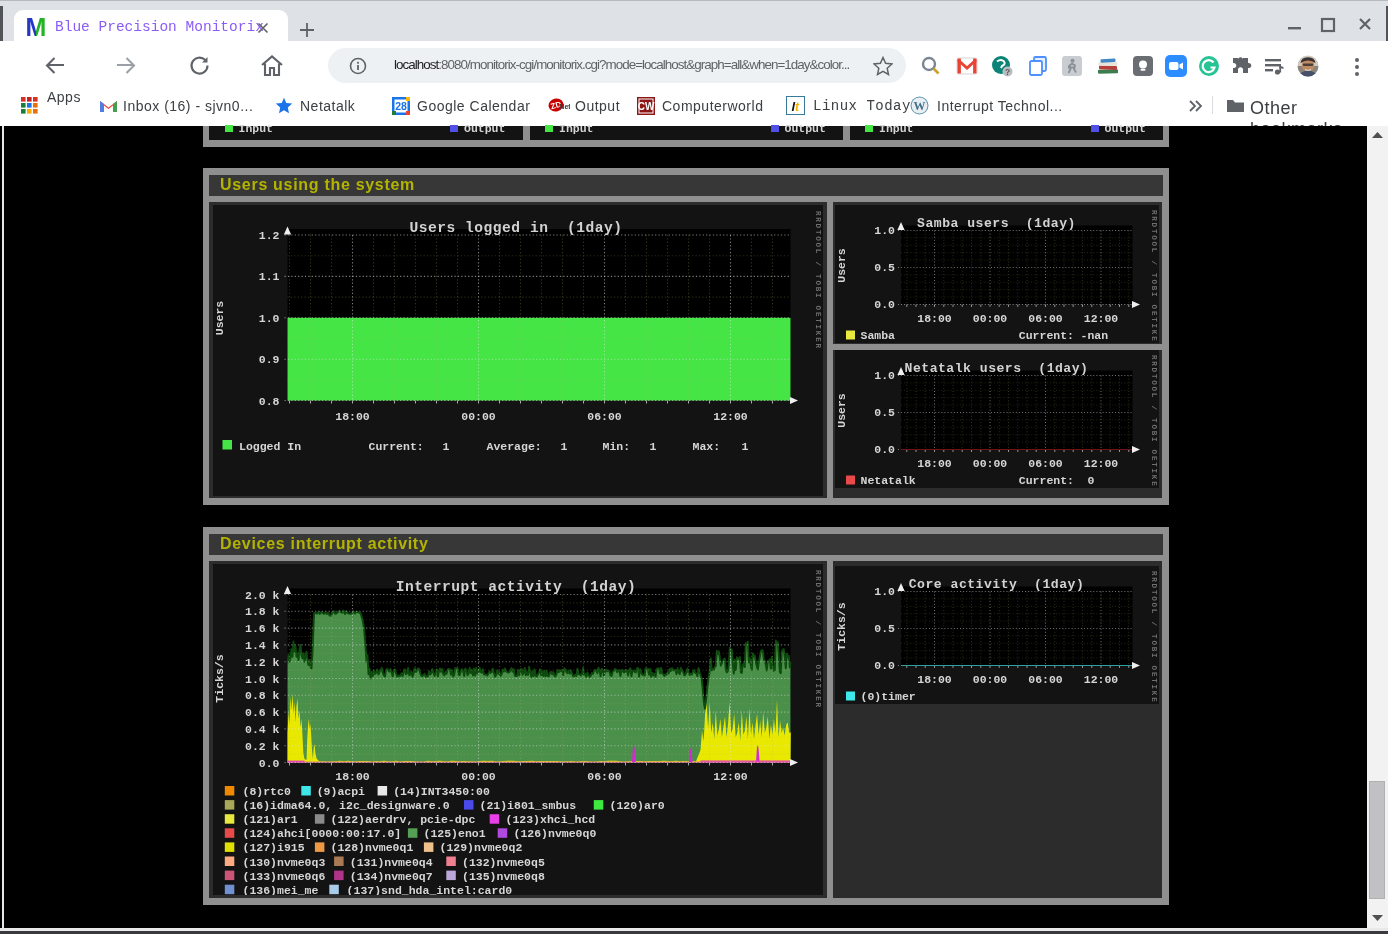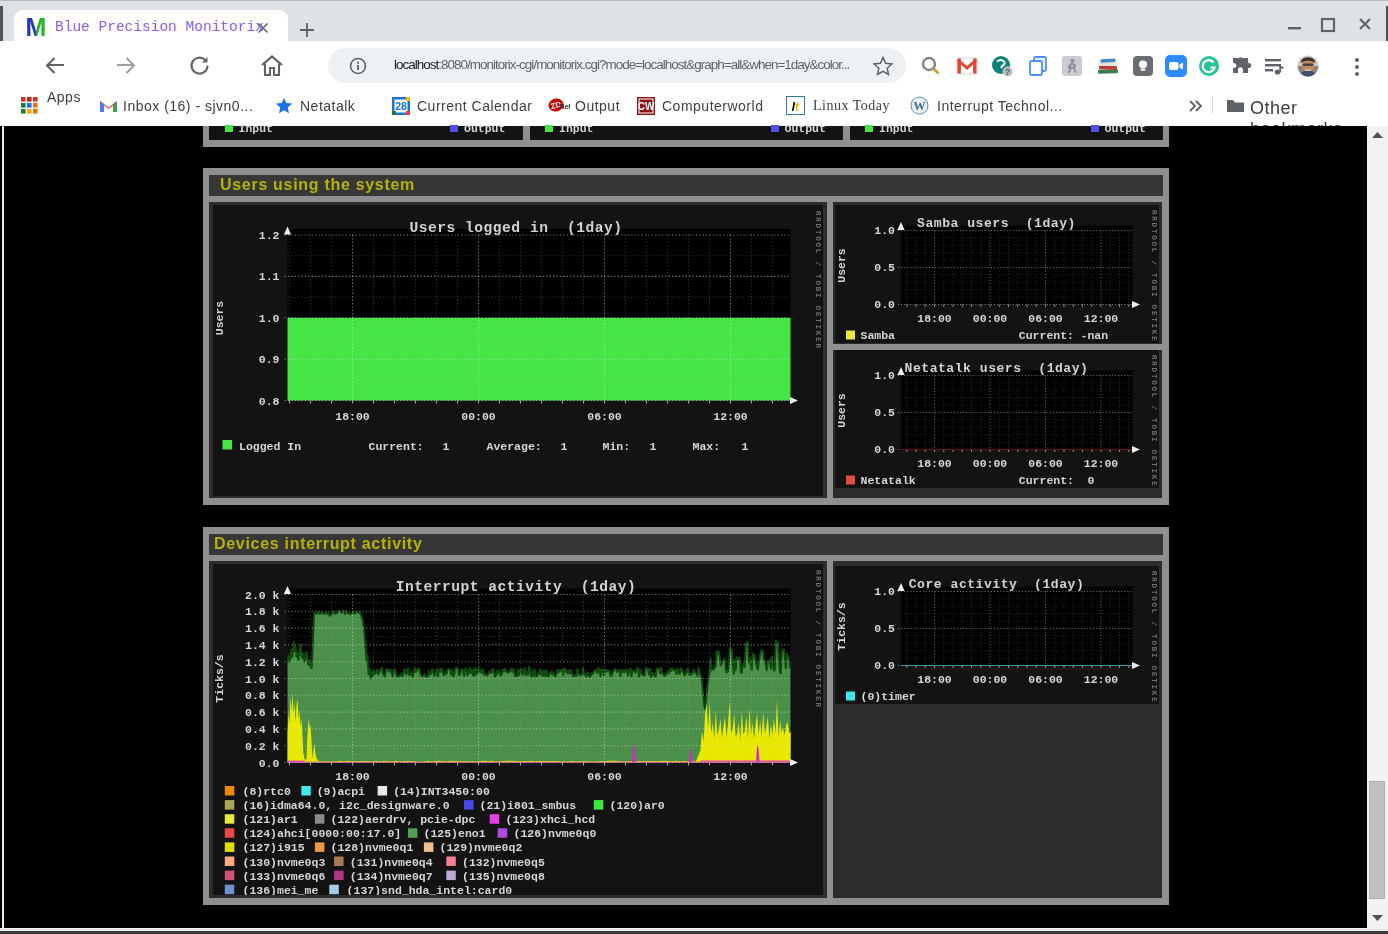--- a/index.html
+++ b/index.html
@@ -152,40 +152,40 @@
     </svg>
     <div style="font-family:'Liberation Sans',sans-serif;font-size:14px;letter-spacing:0.5px;color:#3c4043;position:absolute;top:98px;left:300px">Netatalk</div>
     <svg width="18" height="18" style="position:absolute;left:392px;top:96.5px">
       <rect x="0" y="0" width="18" height="18" fill="#1a73e8"></rect>
       <rect x="2.5" y="2.5" width="13" height="13" fill="#fff"></rect>
       <rect x="0" y="14" width="4" height="4" fill="#188038"></rect>
       <rect x="14" y="0" width="4" height="4" fill="#fbbc04"></rect>
       <rect x="14" y="14" width="4" height="4" fill="#ea4335"></rect>
       <text x="9" y="13" text-anchor="middle" font-size="10.5" font-weight="bold" font-family="Liberation Sans, sans-serif" fill="#1a73e8">28</text>
     </svg>
-    <div style="font-family:'Liberation Sans',sans-serif;font-size:14px;letter-spacing:0.5px;color:#3c4043;position:absolute;top:98px;left:417px">Current Calendar</div>
+    <div style="font-family:'Liberation Sans',sans-serif;font-size:14px;letter-spacing:0.5px;color:#3c4043;position:absolute;top:98px;left:417px">Google Calendar</div>
     <svg width="22" height="16" style="position:absolute;left:548px;top:97px">
       <ellipse cx="8" cy="8" rx="7.5" ry="6.5" fill="#c80000" transform="rotate(-15 8 8)"></ellipse>
       <text x="8" y="11" text-anchor="middle" font-size="8" font-weight="bold" font-family="Liberation Sans, sans-serif" fill="#fff" transform="rotate(-15 8 8)">ZD</text>
       <text x="17" y="11.5" text-anchor="middle" font-size="7" font-weight="bold" font-family="Liberation Sans, sans-serif" fill="#333">Net</text>
     </svg>
     <div style="font-family:'Liberation Sans',sans-serif;font-size:14px;letter-spacing:0.5px;color:#3c4043;position:absolute;top:98px;left:575px">Output</div>
     <svg width="18" height="18" style="position:absolute;left:637px;top:96.5px">
       <rect width="18" height="18" fill="#8c1515"></rect>
       <rect x="1.5" y="1.5" width="15" height="15" fill="#fff"></rect>
       <rect x="2.5" y="2.5" width="13" height="13" fill="#8c1515"></rect>
       <text x="9" y="13" text-anchor="middle" font-size="10" font-weight="bold" font-family="Liberation Sans, sans-serif" fill="#fff">CW</text>
     </svg>
     <div style="font-family:'Liberation Sans',sans-serif;font-size:14px;letter-spacing:0.5px;color:#3c4043;position:absolute;top:98px;left:662px">Computerworld</div>
     <svg width="19" height="19" style="position:absolute;left:786px;top:96px">
       <rect width="19" height="19" fill="#fff" stroke="#367b9b" stroke-width="2"></rect>
       <text x="5.5" y="14.5" font-size="13" font-weight="bold" font-style="italic" font-family="Liberation Sans, sans-serif" fill="#111">l</text>
       <text x="9" y="14.5" font-size="12" font-weight="bold" font-style="italic" font-family="Liberation Sans, sans-serif" fill="#f0b400">t</text>
     </svg>
-    <div style="font-family:Liberation Serif, serif;font-size:14px;letter-spacing:0.5px;color:#3c4043;position:absolute;top:98px;left:813px">Linux Today</div>
+    <div style="font-family:Liberation Mono, monospace;font-size:14px;letter-spacing:0.5px;color:#3c4043;position:absolute;top:98px;left:813px">Linux Today</div>
     <svg width="19" height="19" style="position:absolute;left:910px;top:96px">
       <circle cx="9.5" cy="9.5" r="9" fill="#5a93af"></circle>
       <circle cx="9.5" cy="9.5" r="8" fill="#e8eef2"></circle>
       <text x="9.5" y="14" text-anchor="middle" font-size="12" font-weight="bold" font-family="Liberation Serif, serif" fill="#41708c">W</text>
     </svg>
     <div style="font-family:'Liberation Sans',sans-serif;font-size:14px;letter-spacing:0.5px;color:#3c4043;position:absolute;top:98px;left:937px">Interrupt Technol...</div>
     <svg width="16" height="14" style="position:absolute;left:1188px;top:99px">
       <path d="M2,2 L7,7 L2,12 M8,2 L13,7 L8,12" stroke="#5f6368" stroke-width="1.8" fill="none"></path>
     </svg>
     <div style="position:absolute;left:1212px;top:96px;width:1px;height:18px;background:#dadce0"></div>
@@ -217,21 +217,21 @@
     <div style="position:absolute;left:1162.5px;top:126px;width:6.5px;height:20.5px;background:#8f8f8f"></div>
     <div style="position:absolute;left:202.5px;top:139.5px;width:966.5px;height:7px;background:#8f8f8f"></div>
 <div style="position:absolute;left:202.5px;top:168px;width:966.5px;height:337px;background:#8f8f8f">
       <div style="position:absolute;left:6.5px;top:7px;width:953.5px;height:20.5px;background:#373737;color:#b4b400;font-family:'Liberation Sans',sans-serif;font-weight:bold;font-size:16px;line-height:20.5px;padding-left:11px;box-sizing:border-box;letter-spacing:0.7px">Users using the system</div>
       <div style="position:absolute;left:6.5px;top:34px;width:617.7px;height:295.5px;background:#2c2c2c"></div>
       <div style="position:absolute;left:630.2px;top:34px;width:329.8px;height:176px;background:#2c2c2c"></div>
       <div style="position:absolute;left:630.2px;top:181.5px;width:329.8px;height:148px;background:#2c2c2c"></div>
       <div style="position:absolute;left:630.2px;top:176px;width:329.8px;height:5.5px;background:#8f8f8f"></div>
     </div>
 <div style="position:absolute;left:202.5px;top:527px;width:966.5px;height:378px;background:#8f8f8f">
-      <div style="position:absolute;left:6.5px;top:7px;width:953.5px;height:20.5px;background:#373737;color:#b4b400;font-family:'Liberation Sans',sans-serif;font-weight:bold;font-size:16px;line-height:20.5px;padding-left:5px;box-sizing:border-box;letter-spacing:0.7px">Devices interrupt activity</div>
+      <div style="position:absolute;left:6.5px;top:7px;width:953.5px;height:20.5px;background:#373737;color:#b4b400;font-family:'Liberation Sans',sans-serif;font-weight:bold;font-size:16px;line-height:20.5px;padding-left:11px;box-sizing:border-box;letter-spacing:0.7px">Devices interrupt activity</div>
       <div style="position:absolute;left:6.5px;top:34px;width:617.7px;height:337px;background:#2c2c2c"></div>
       <div style="position:absolute;left:630.2px;top:34px;width:329.8px;height:337px;background:#2c2c2c"></div>
     </div>
 <svg width="610" height="291" style="position:absolute;left:212.5px;top:204.5px;background:#131313">
       <rect x="74.5" y="24" width="503.0" height="171.5" fill="#000"></rect>
       <rect x="74.5" y="112.8" width="503.0" height="82.7" fill="#44e544"></rect>
       <line x1="74.5" y1="50.7" x2="577.5" y2="50.7" stroke="#b9b96a" stroke-opacity="0.22" stroke-width="1.1" stroke-dasharray="1.2 2.2"></line>
       <line x1="74.5" y1="92.10000000000001" x2="577.5" y2="92.10000000000001" stroke="#b9b96a" stroke-opacity="0.22" stroke-width="1.1" stroke-dasharray="1.2 2.2"></line>
       <line x1="74.5" y1="133.5" x2="577.5" y2="133.5" stroke="#b9b96a" stroke-opacity="0.22" stroke-width="1.1" stroke-dasharray="1.2 2.2"></line>
       <line x1="74.5" y1="174.89999999999998" x2="577.5" y2="174.89999999999998" stroke="#b9b96a" stroke-opacity="0.22" stroke-width="1.1" stroke-dasharray="1.2 2.2"></line>

